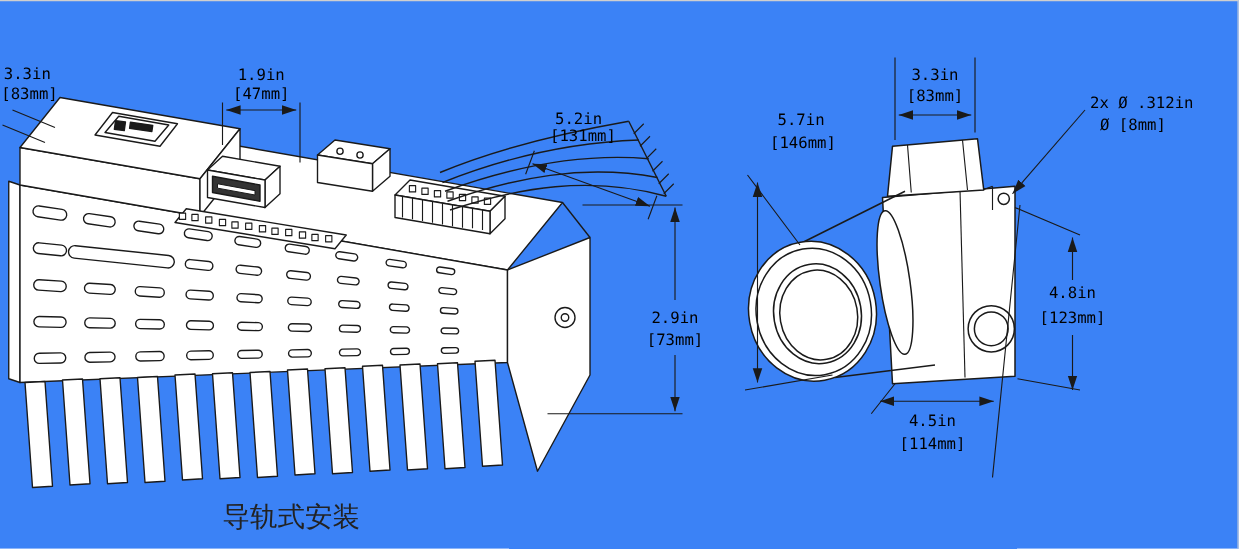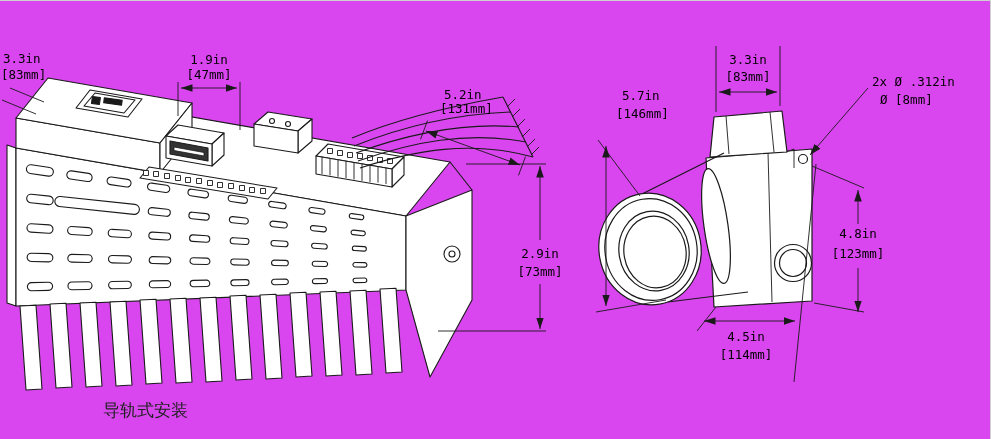--- a/index.html
+++ b/index.html
@@ -1,22 +1,22 @@
 <!DOCTYPE html>
 <html><head>
 <meta charset="utf-8">
 <style>
   html,body{margin:0;padding:0;background:#ffffff;}
-  .canvas{position:relative;width:991px;height:439px;background:#d946ef;overflow:hidden;}
+  .canvas{position:relative;width:991px;height:439px;background:#3b82f6;overflow:hidden;}
   .border-top{position:absolute;left:0;top:0;width:991px;border-top:1px solid #cfcfcf;}
   .border-right{position:absolute;right:0;top:0;height:439px;border-right:1px solid #cfcfcf;}
   svg{position:absolute;left:0;top:0;}
   svg text{font-family:"DejaVu Sans Mono","Liberation Mono",monospace;font-size:12.5px;fill:#000;stroke:none;}
-  .caption{position:absolute;top:399px;width:260px;
-           font-family:"Liberation Sans","DejaVu Sans",sans-serif;font-size:17px;color:#222;}
+  .caption{position:absolute;top:399px;width:260px;text-align:center;
+           font-family:"Liberation Sans","DejaVu Sans",sans-serif;font-size:22px;color:#222;}
   .caption.left{left:103px;}
   .caption.right{left:570px;}
 </style>
 </head>
 <body>
 
 <div class="canvas">
   <div class="border-top"></div>
   <div class="border-right"></div>
 

